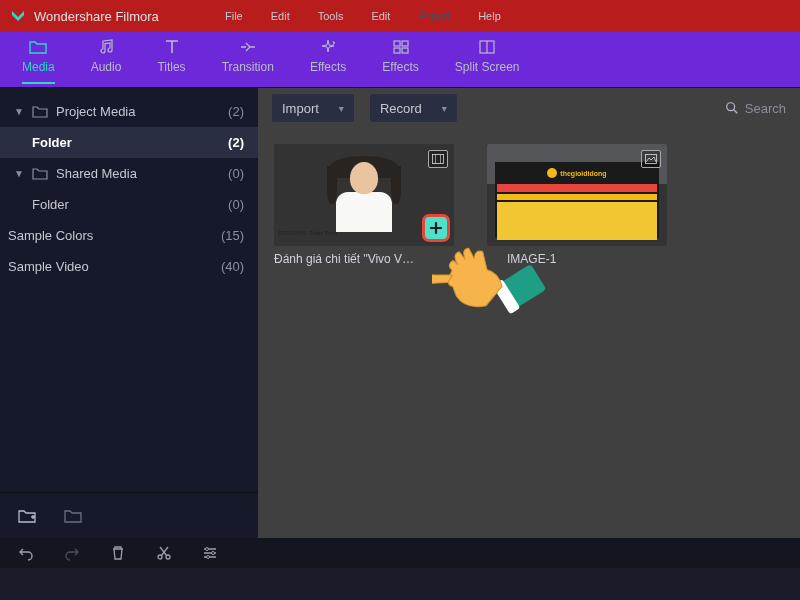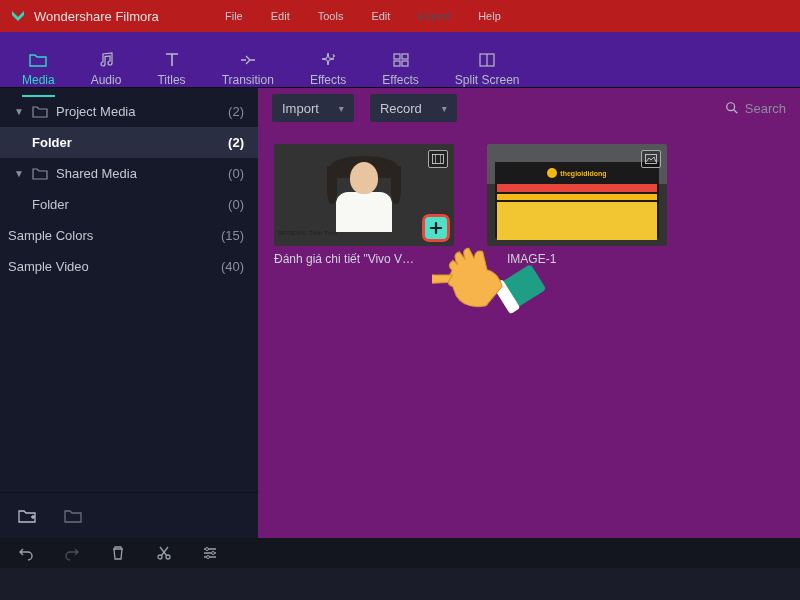--- a/index.html
+++ b/index.html
@@ -9,21 +9,21 @@
 .titlebar { height: 32px; background: #b91c1c; display: flex; align-items: center; padding: 0 10px; gap: 8px; }
 .titlebar .logo { width: 16px; height: 16px; display: flex; align-items: center; justify-content: center; }
 .titlebar .app-title { color: #e0e0e0; font-size: 13px; }
 
 
 .menubar { height: 32px; display: flex; align-items: center; gap: 28px; padding-left: 225px; position: absolute; top: 0; width: 100%; }
 .menubar span { color: #c5c8d0; cursor: pointer; font-size: 11px; text-align: right; }
 .menubar span.disabled { color: #4a4e5e; }
 
 
-.tooltabs { height: 56px; display: flex; align-items: flex-end; gap: 36px; padding: 0 22px; border-bottom: 1px solid #0d0f17; background: #4c1d95; }
+.tooltabs { height: 56px; display: flex; align-items: flex-start; gap: 36px; padding: 0 22px; border-bottom: 1px solid #0d0f17; background: #6d28d9; }
 .tooltab { display: flex; flex-direction: column; align-items: center; gap: 4px; cursor: pointer; color: #b8bcc8; padding-top: 6px; position: relative; }
 .tooltab.active { color: #2ed9c3; }
 .tooltab.active::after { content: ""; position: absolute; bottom: -10px; left: 0; right: 0; height: 2px; background: #2ed9c3; }
 .tooltab .ticon { width: 18px; height: 18px; display: flex; align-items: center; justify-content: center; }
 .tooltab .tlabel { font-size: 12px; }
 
 
 .main { display: flex; height: 450px; }
 
 
@@ -38,21 +38,21 @@
 .tree-item.selected .label { color: #fff; font-weight: 600; }
 .tree-item.selected .count { color: #fff; font-weight: 600; }
 .tree-item.child { padding-left: 32px; }
 .tree-item.top { padding-left: 14px; }
 .tree-item.nocaret .caret { visibility: hidden; }
 
 .sidebar-bottom { height: 46px; border-top: 1px solid #0d0f17; display: flex; align-items: center; padding: 0 18px; gap: 28px; }
 .sidebar-bottom .sbicon { width: 18px; height: 16px; cursor: pointer; }
 
 
-.content { flex: 1; background: #701a75; display: flex; flex-direction: column; position: relative; }
+.content { flex: 1; background: #404040; display: flex; flex-direction: column; position: relative; }
 .content-top { height: 40px; display: flex; align-items: center; padding: 8px 14px; gap: 16px; }
 .dropdown { background: #2a2e42; height: 28px; padding: 0 10px; display: flex; align-items: center; gap: 20px; border-radius: 2px; cursor: pointer; color: #c5c8d0; }
 .dropdown .chev { font-size: 10px; color: #8a8e9c; }
 .searchbox { margin-left: auto; display: flex; gap: 6px; color: #8a8e9c; cursor: text; }
 
 .thumbs { display: flex; gap: 33px; padding: 16px; }
 .thumb { width: 180px; }
 .thumb .timg { width: 180px; height: 102px; background: #333; border-radius: 2px; position: relative; }
 .thumb .tbadge { position: absolute; top: 6px; right: 6px; width: 20px; height: 18px; background: rgba(0,0,0,0.3); border: 1px solid #aaa; border-radius: 2px; display: flex; align-items: center; justify-content: center; }
 .thumb .tname { margin-top: 6px; color: #d0d3dc; font-size: 12px; overflow: hidden; text-overflow: ellipsis; white-space: nowrap; }

